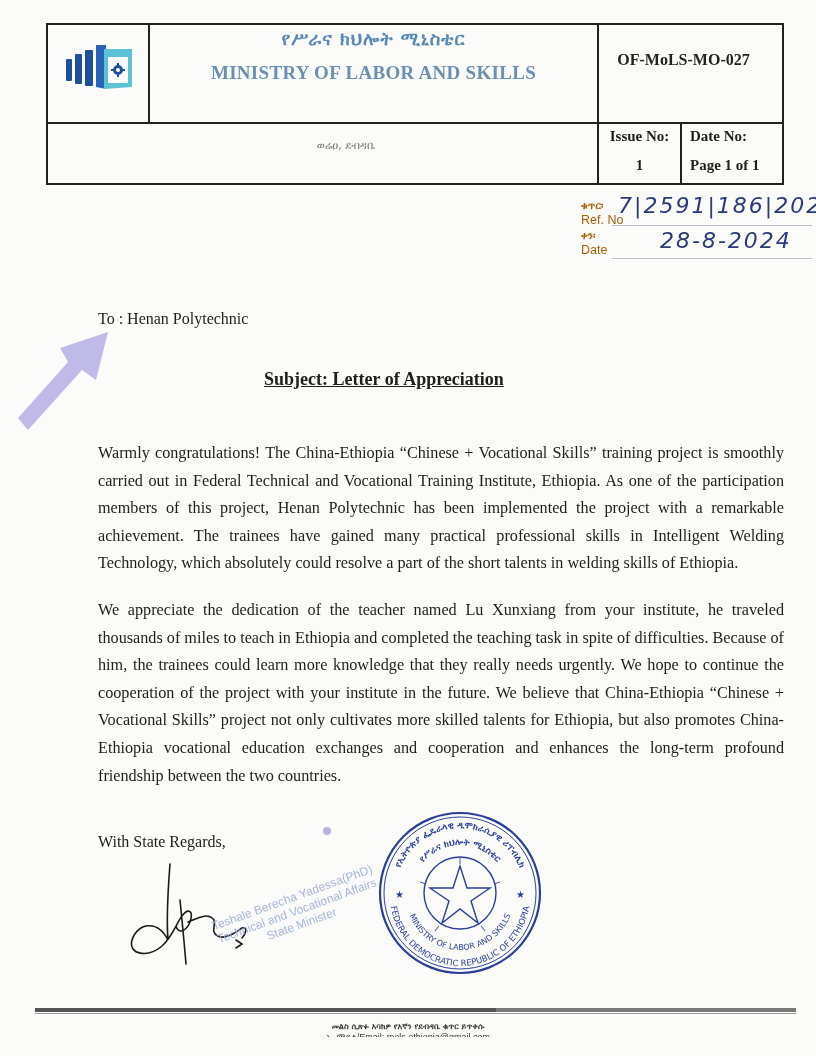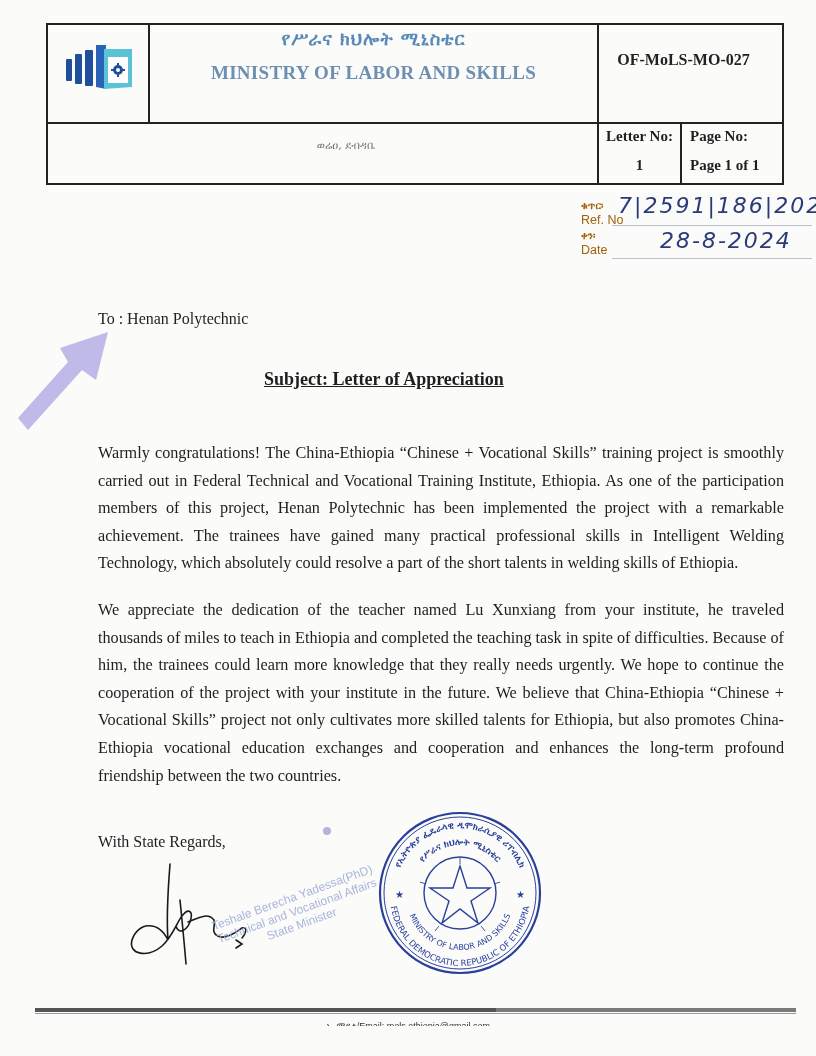--- a/index.html
+++ b/index.html
@@ -79,23 +79,23 @@
         <line x1="60" y1="37.5" x2="60" y2="40"></line>
       <line x1="53" y1="33" x2="55.5" y2="33"></line>
         <line x1="64.5" y1="33" x2="67" y2="33"></line>
     </g>
   </svg>
 
   <div class="title-am">የሥራና ክህሎት ሚኒስቴር</div>
   <div class="title-en">MINISTRY OF LABOR AND SKILLS</div>
   <div class="form-code">OF-MoLS-MO-027</div>
   <div class="dept-am">ወሬዐ, ደብዳቤ</div>
-  <div class="issue-label">Letter No:</div>
+  <div class="issue-label">Issue No:</div>
   <div class="issue-val">1</div>
-  <div class="page-label">Page No:</div>
+  <div class="page-label">Date No:</div>
   <div class="page-val">Page 1 of 1</div>
 </div>
 
 <div class="ref-labels">
   <div class="am">ቁጥር፡</div>
   <div>Ref. No</div>
   <div class="am">ቀን፡</div>
   <div>Date</div>
 </div>
 <div class="ref-line" style="left:612px; top:225px; width:200px;"></div>
@@ -154,14 +154,15 @@
     <line x1="56" y1="76" x2="50" y2="74"></line>
       <line x1="111" y1="118" x2="115" y2="123"></line>
     <line x1="69" y1="118" x2="65" y2="123"></line>
   </g>
 </svg>
 
 <div class="footer-rule"></div>
 <div class="footer-rule2"></div>
 <div class="footer-rule3"></div>
 <div class="footer">
+  <div class="am">መልስ ሲጽፉ እባክዎ የእኛን የደብዳቤ ቁጥር ይጥቀሱ</div>
   <div class="clip"><span>ኢ-ሜይል/Email: mols.ethiopia@gmail.com</span></div>
 </div>
 
 </body></html>

